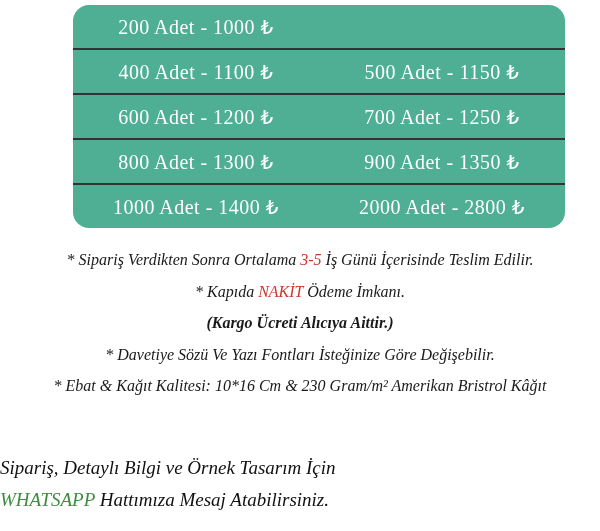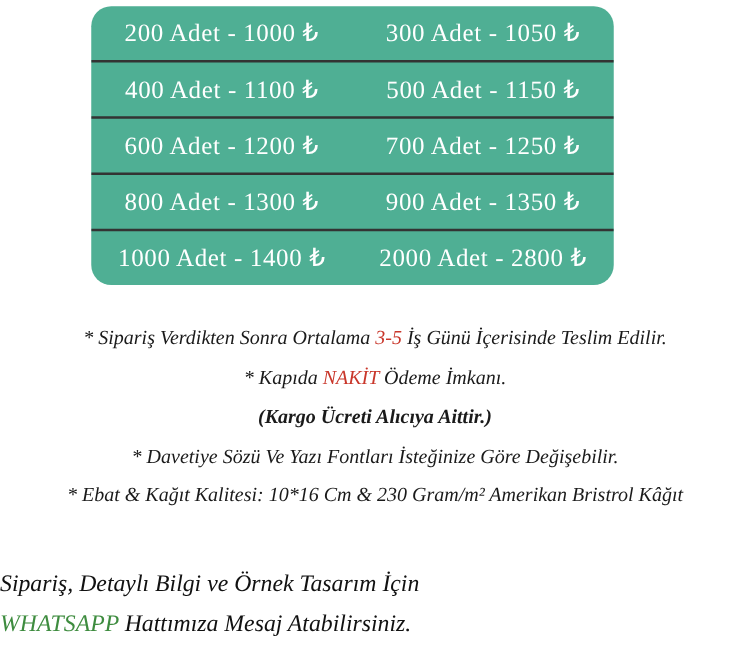--- a/index.html
+++ b/index.html
@@ -9,21 +9,21 @@
     font-family:"Liberation Serif","DejaVu Serif",serif;
     position:relative;
     overflow:hidden;
   }
   .canvas{position:absolute;inset:0;}
 
   
   .price-table{
     position:absolute;
     left:73px;top:5px;
-    width:418px;height:223px;
+    width:492px;height:223px;
     background:var(--table-bg,#4FAF94);
     border-radius:16px;
     overflow:hidden;
     display:flex;
     flex-direction:column;
   }
   .price-row{
     flex:1;
     display:flex;
     align-items:center;
@@ -36,21 +36,21 @@
     text-align:center;
     color:var(--table-text,#ffffff);
     font-size:20px;
     letter-spacing:0.5px;
     font-family:"Liberation Serif","DejaVu Sans",serif;
   }
 
   
   .notes{
     position:absolute;
-    left:0;top:255px;
+    left:0;top:244px;
     width:600px;
     text-align:center;
     color:#1a1a1a;
     font-style:italic;
   }
   .notes p{
     margin:0;
     font-size:16px;
     line-height:31.6px;
     white-space:pre;
@@ -76,21 +76,20 @@
   .hl-green{color:var(--accent-green,#3E8C3F);}
 </style>
 </head>
 <body>
 
 <div class="canvas">
 
   <div class="price-table">
     <div class="price-row">
       <div class="price-cell">200 Adet - 1000 ₺</div>
-      <div class="price-cell">300 Adet - 1050 ₺</div>
     </div>
     <div class="price-row">
       <div class="price-cell">400 Adet - 1100 ₺</div>
       <div class="price-cell">500 Adet - 1150 ₺</div>
     </div>
     <div class="price-row">
       <div class="price-cell">600 Adet - 1200 ₺</div>
       <div class="price-cell">700 Adet - 1250 ₺</div>
     </div>
     <div class="price-row">

